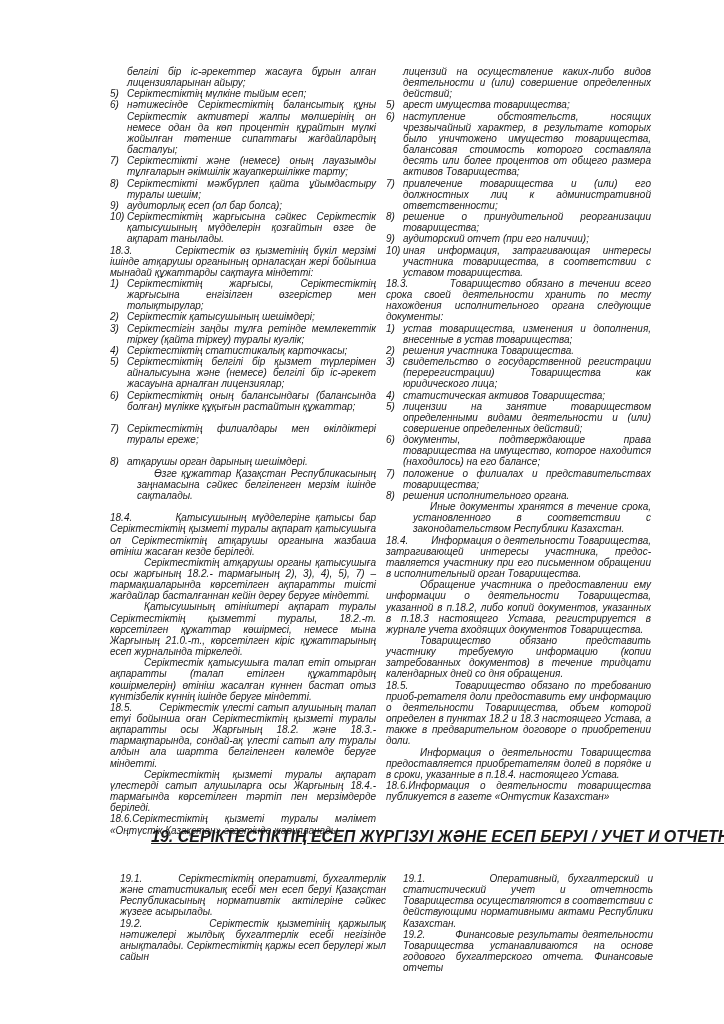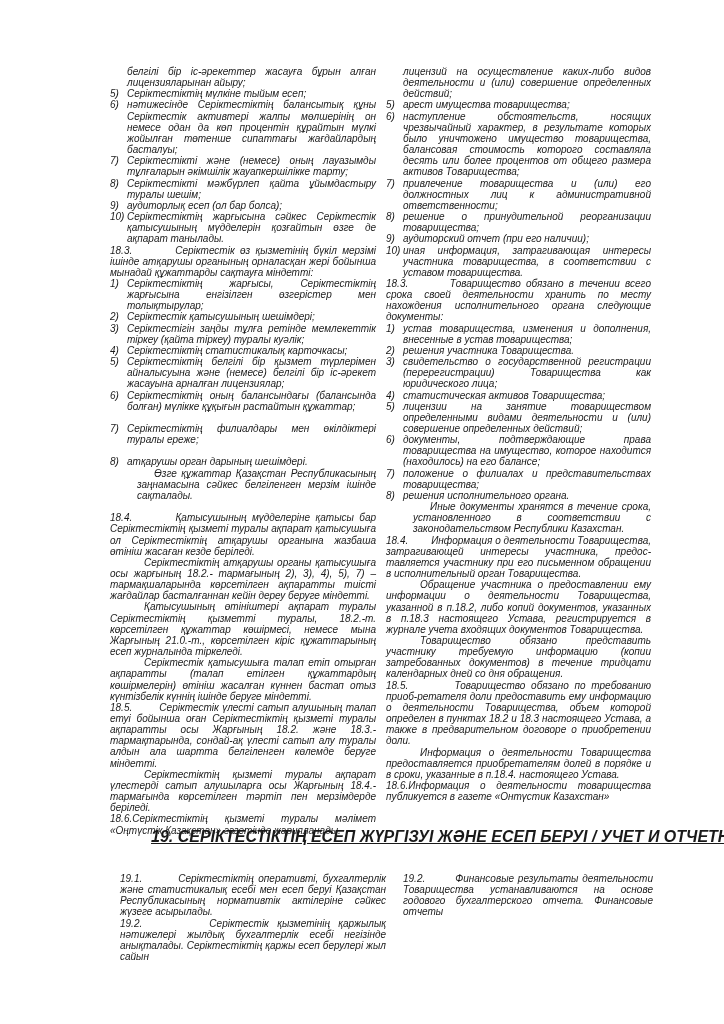--- a/index.html
+++ b/index.html
@@ -176,16 +176,17 @@
   </div>
 
   <div class="sec-title">19. СЕРІКТЕСТІКТІҢ ЕСЕП ЖҮРГІЗУІ ЖӘНЕ ЕСЕП БЕРУІ / УЧЕТ И ОТЧЕТНОСТЬ ТОВАРИЩЕСТВА</div>
 
   <div class="col col-left bottom-left">
     <p class="p">19.1.&nbsp;&nbsp;&nbsp;&nbsp;&nbsp;&nbsp;&nbsp;&nbsp;Серіктестіктің оперативті, бухгалтерлік және статистикалық есебі мен есеп беруі Қазақстан Республикасының нормативтік актілеріне сәйкес жүзеге асырылады.</p>
     <p class="p">19.2.&nbsp;&nbsp;&nbsp;&nbsp;&nbsp;&nbsp;&nbsp;&nbsp;Серіктестік қызметінің қаржылық нәтижелері жылдық бухгалтерлік есебі негізінде анықталады. Серіктестіктің қаржы есеп берулері жыл сайын</p>
   </div>
 
   <div class="col bottom-right">
+    <p class="p">19.1.&nbsp;&nbsp;&nbsp;&nbsp;&nbsp;&nbsp;&nbsp;&nbsp;Оперативный, бухгалтерский и статистический учет и отчетность Товарищества осуществляются в соответствии с действующими нормативными актами Республики Казахстан.</p>
     <p class="p">19.2.&nbsp;&nbsp;&nbsp;&nbsp;&nbsp;&nbsp;&nbsp;&nbsp;Финансовые результаты деятельности Товарищества устанавливаются на основе годового бухгалтерского отчета. Финансовые отчеты</p>
   </div>
 
 </div>
 
 </body></html>

